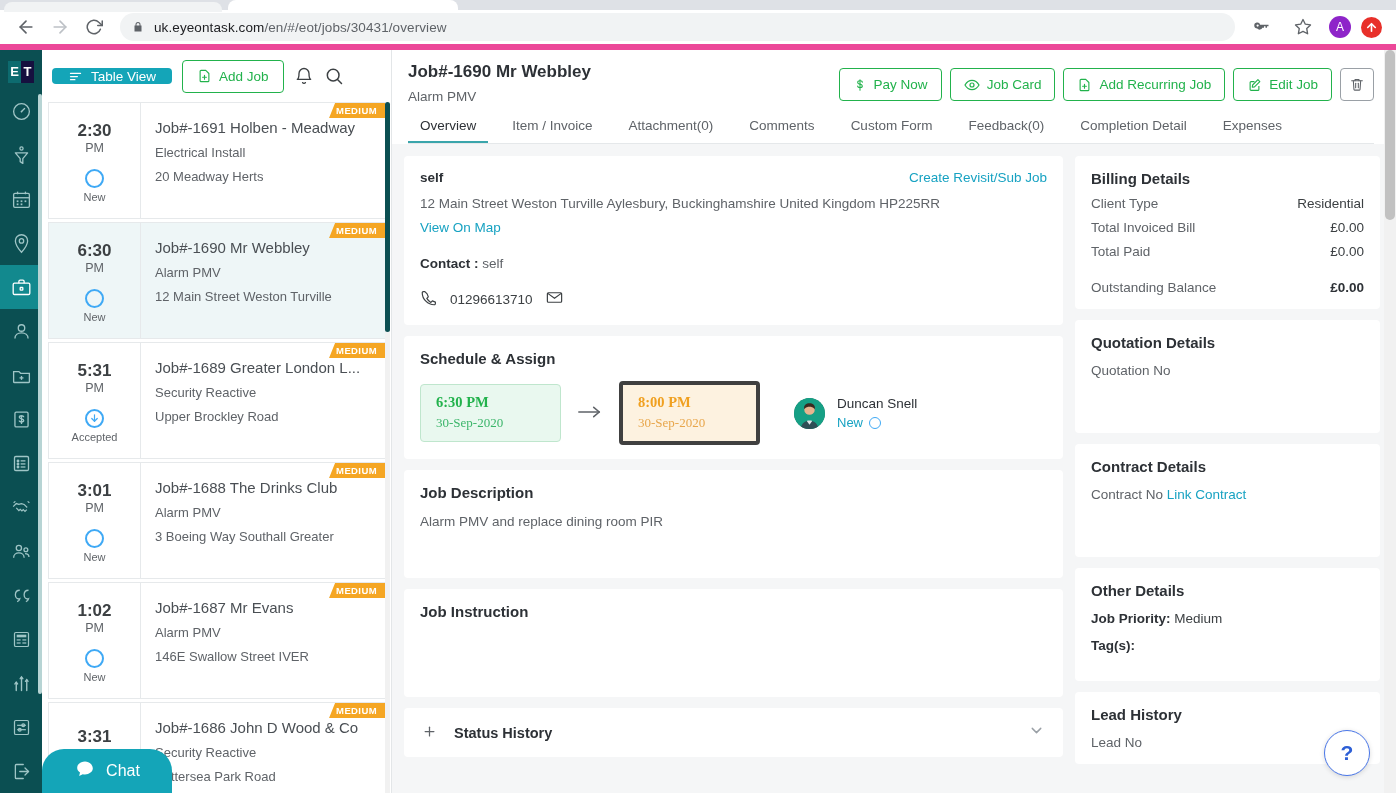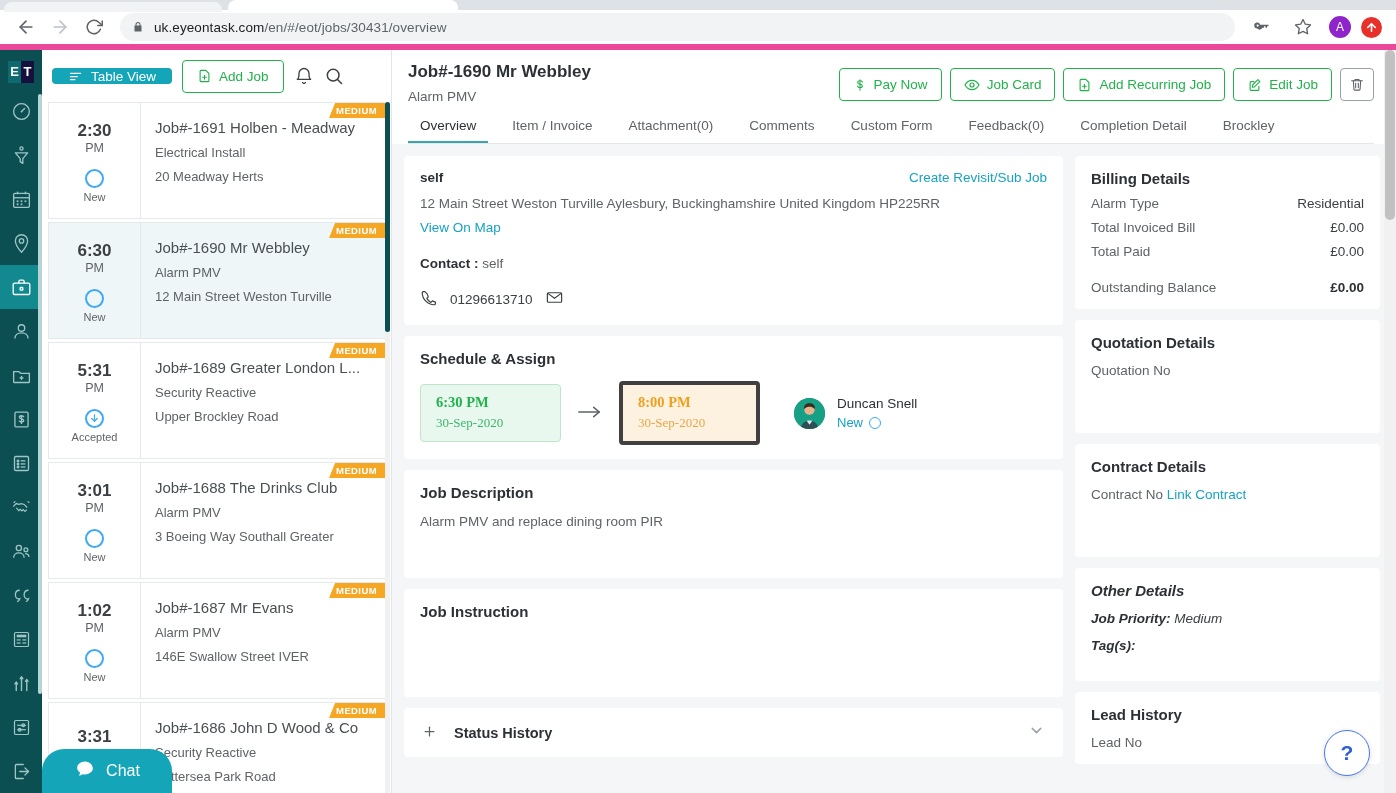--- a/index.html
+++ b/index.html
@@ -227,21 +227,21 @@
   .assignee .st { font-size: 13px; color: #17a2c2; margin-top: 4px; display: flex; align-items: center; gap: 6px; }
   .mini-dot { width: 12px; height: 12px; border-radius: 50%; border: 1.5px solid #3fa9f5; display: inline-block; }
 
   .card.desc { min-height: 108px; }
   .card.instr { min-height: 108px; }
   .desc-body { font-size: 13.5px; color: #5f6368; margin-top: 13px; }
 
   .card.contract { min-height: 113px; }
   .card.quote { min-height: 113px; }
   .sub-line { font-size: 13.5px; color: #5f6368; margin-top: 12px; }
-  .card.other { min-height: 113px; font-style: italic; }
+  .card.other { min-height: 113px; }
   .other-line { font-size: 13.5px; color: #3c4043; margin-top: 12px; }
   .other-line b { color: #2d3136; }
 
   .status-hist {
     background: #fff; border-radius: 4px; padding: 14px 18px; display: flex;
     align-items: center; justify-content: space-between; cursor: pointer;
   }
   .sh-left { display: flex; align-items: center; gap: 17px; }
   .sh-plus { font-size: 18px; color: #5f6368; line-height: 1; }
   .sh-title { font-size: 14.5px; font-weight: 700; color: #2d3136; }
@@ -662,21 +662,21 @@
       </div>
 
       <div class="tabs">
         <div class="tab active">Overview</div>
         <div class="tab">Item / Invoice</div>
         <div class="tab">Attachment(0)</div>
         <div class="tab">Comments</div>
         <div class="tab">Custom Form</div>
         <div class="tab">Feedback(0)</div>
         <div class="tab">Completion Detail</div>
-        <div class="tab">Brockley</div>
+        <div class="tab">Expenses</div>
       </div>
     </div>
 
     <div class="content">
 
       <div class="col-left">
 
         <div class="card">
           <div class="addr-head">
             <div class="addr-name">self</div>
@@ -769,21 +769,21 @@
           </span>
         </div>
 
       </div>
 
       <div class="col-right">
 
         <div class="card">
           <div class="card-title">Billing Details</div>
           <div class="kv">
-            <span class="k">Alarm Type</span>
+            <span class="k">Client Type</span>
             <span class="v">Residential</span>
           </div>
           <div class="kv">
             <span class="k">Total Invoiced Bill</span>
             <span class="v">£0.00</span>
           </div>
           <div class="kv">
             <span class="k">Total Paid</span>
             <span class="v">£0.00</span>
           </div>

